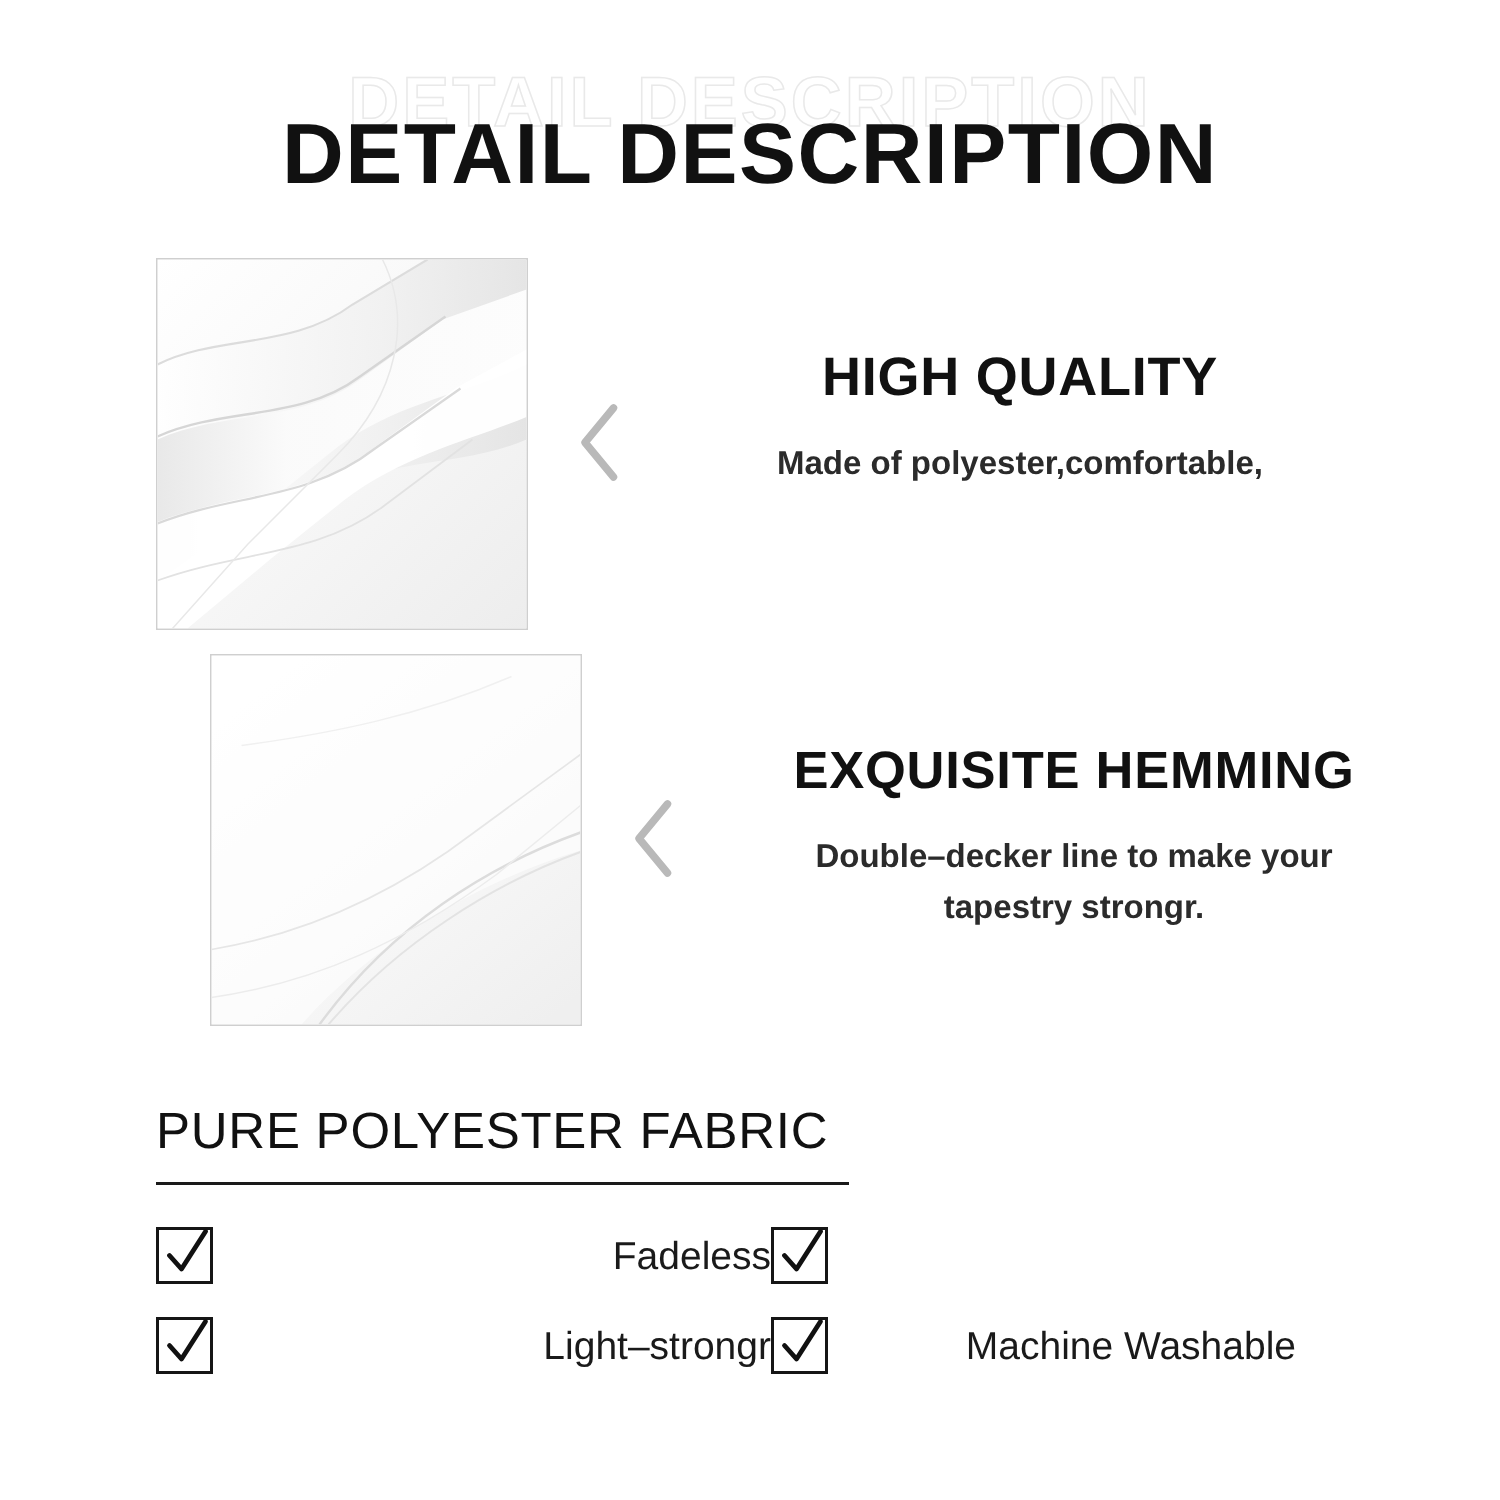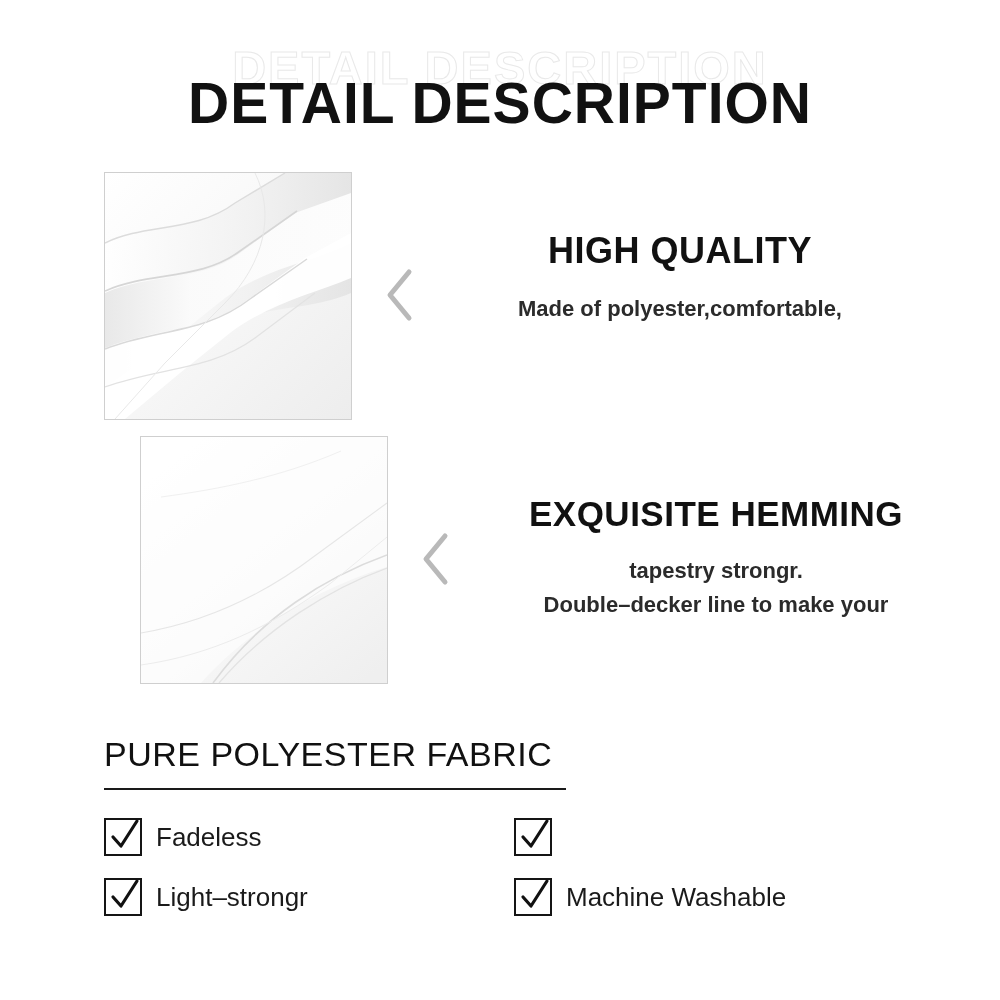--- a/index.html
+++ b/index.html
@@ -151,20 +151,21 @@
     width: 760px;
     display: grid;
     grid-template-columns: 410px 350px;
     grid-template-rows: 60px 60px;
     align-items: center;
   }
   .check-item {
     display: flex;
     align-items: center;
     gap: 14px;
+    justify-content: space-between;
   }
   .check-box {
     width: 34px;
     height: 34px;
     border: 2px solid #151515;
     position: relative;
     flex: 0 0 auto;
   }
   .check-box svg {
     position: absolute;
@@ -251,22 +252,22 @@
       </svg>
     </div>
     <div class="arrow">
       <svg width="34" height="54" viewBox="0 0 34 54" xmlns="http://www.w3.org/2000/svg">
         <polyline points="26,4 7,27 26,50" fill="none" stroke="currentColor" stroke-width="5" stroke-linecap="round" stroke-linejoin="round"></polyline>
       </svg>
     </div>
     <div class="feature-text">
       <div class="feature-heading">EXQUISITE HEMMING</div>
       <div class="feature-desc">
+        <div>Double–decker line to make your</div>
         <div>tapestry strongr.</div>
-        <div>Double–decker line to make your</div>
       </div>
     </div>
   </div>
 
   <div class="bottom">
     <div class="bottom-title">PURE POLYESTER FABRIC</div>
     <div class="bottom-rule"></div>
 
     <div class="checks">
       <div class="check-item">

